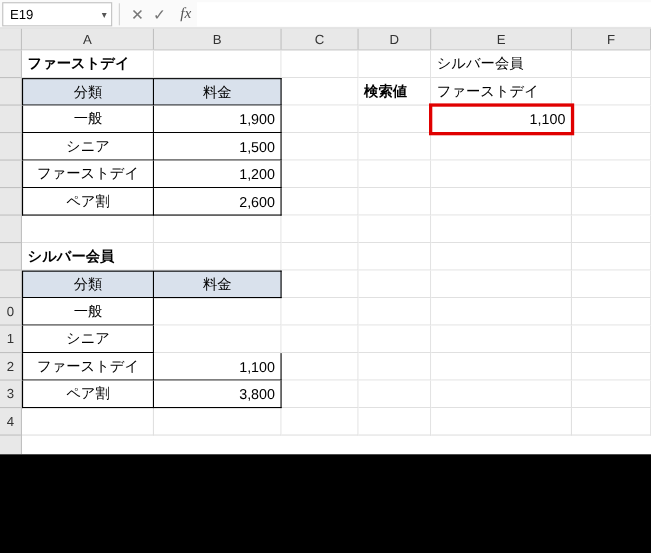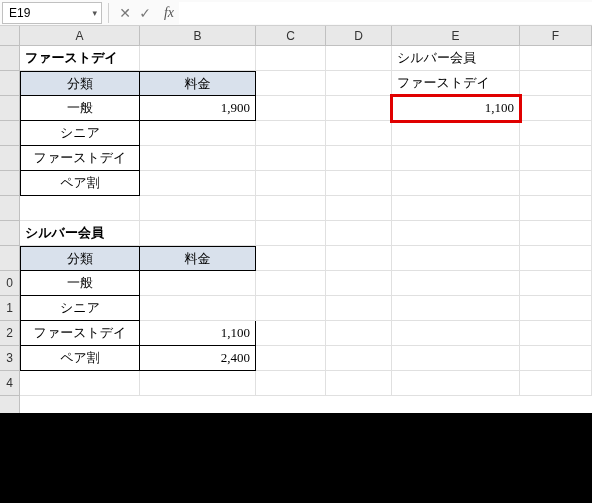--- a/index.html
+++ b/index.html
@@ -108,21 +108,21 @@
     border-right:1px solid #e0e0e0;
     border-bottom:1px solid #e0e0e0;
     display:flex; align-items:center;
     padding:0 5px;
     font-size:13px;
     background:#fff;
     overflow:hidden;
     white-space:nowrap;
   }
   .center { justify-content:center; }
-  .right { justify-content:flex-end;font-family:Liberation Serif, serif; }
+  .right { justify-content:flex-end; }
   .bold { font-weight:bold; }
 
   .tbl-hdr {
     background:#d9e1ec;
   }
   .tbl-border-t { border-top:1px solid #000 !important; }
   .tbl-border-b { border-bottom:1px solid #000 !important; }
   .tbl-border-l { border-left:1px solid #000 !important; }
   .tbl-border-r { border-right:1px solid #000 !important; }
 
@@ -259,32 +259,36 @@
         <div class="cell " style="left: 236px; top: 325px; width: 70px; height: 25px;"></div>
         <div class="cell " style="left: 306px; top: 325px; width: 66px; height: 25px;"></div>
         <div class="cell " style="left: 372px; top: 325px; width: 128px; height: 25px;"></div>
         <div class="cell " style="left: 500px; top: 325px; width: 72px; height: 25px;"></div>
         <div class="cell bold" style="left: 0px; top: 0px; width: 120px; height: 25px;">ファーストデイ</div>
         <div class="cell center tbl-hdr tbl-border-t tbl-border-l tbl-border-r tbl-border-b" style="left: 0px; top: 25px; width: 120px; height: 25px;">分類</div>
         <div class="cell center tbl-hdr tbl-border-t tbl-border-r tbl-border-b" style="left: 120px; top: 25px; width: 116px; height: 25px;">料金</div>
         <div class="cell center tbl-border-l tbl-border-r tbl-border-b" style="left: 0px; top: 50px; width: 120px; height: 25px;">一般</div>
         <div class="cell right tbl-border-r tbl-border-b" style="left: 120px; top: 50px; width: 116px; height: 25px;">1,900</div>
         <div class="cell center tbl-border-l tbl-border-r tbl-border-b" style="left: 0px; top: 75px; width: 120px; height: 25px;">シニア</div>
+        <div class="cell right tbl-border-r tbl-border-b" style="left: 120px; top: 75px; width: 116px; height: 25px;">1,500</div>
         <div class="cell center tbl-border-l tbl-border-r tbl-border-b" style="left: 0px; top: 100px; width: 120px; height: 25px;">ファーストデイ</div>
+        <div class="cell right tbl-border-r tbl-border-b" style="left: 120px; top: 100px; width: 116px; height: 25px;">1,200</div>
         <div class="cell center tbl-border-l tbl-border-r tbl-border-b" style="left: 0px; top: 125px; width: 120px; height: 25px;">ペア割</div>
+        <div class="cell right tbl-border-r tbl-border-b" style="left: 120px; top: 125px; width: 116px; height: 25px;">2,600</div>
         <div class="cell bold" style="left: 0px; top: 175px; width: 120px; height: 25px;">シルバー会員</div>
         <div class="cell center tbl-hdr tbl-border-t tbl-border-l tbl-border-r tbl-border-b" style="left: 0px; top: 200px; width: 120px; height: 25px;">分類</div>
         <div class="cell center tbl-hdr tbl-border-t tbl-border-r tbl-border-b" style="left: 120px; top: 200px; width: 116px; height: 25px;">料金</div>
         <div class="cell center tbl-border-l tbl-border-r tbl-border-b" style="left: 0px; top: 225px; width: 120px; height: 25px;">一般</div>
         <div class="cell center tbl-border-l tbl-border-r tbl-border-b" style="left: 0px; top: 250px; width: 120px; height: 25px;">シニア</div>
         <div class="cell center tbl-border-l tbl-border-r tbl-border-b" style="left: 0px; top: 275px; width: 120px; height: 25px;">ファーストデイ</div>
         <div class="cell right tbl-border-r tbl-border-b" style="left: 120px; top: 275px; width: 116px; height: 25px;">1,100</div>
         <div class="cell center tbl-border-l tbl-border-r tbl-border-b" style="left: 0px; top: 300px; width: 120px; height: 25px;">ペア割</div>
-        <div class="cell right tbl-border-r tbl-border-b" style="left: 120px; top: 300px; width: 116px; height: 25px;">2,400</div>
+        <div class="cell right tbl-border-r tbl-border-b" style="left: 120px; top: 300px; width: 116px; height: 25px;">3,800</div>
         <div class="cell " style="left: 372px; top: 0px; width: 128px; height: 25px;">シルバー会員</div>
+        <div class="cell bold" style="left: 306px; top: 25px; width: 66px; height: 25px;">検索値</div>
         <div class="cell " style="left: 372px; top: 25px; width: 128px; height: 25px;">ファーストデイ</div>
         <div class="cell right" style="left: 372px; top: 50px; width: 128px; height: 25px;">1,100</div>
       </div>
     <div class="redbox" id="redbox" style="left: 390px; top: 68px; width: 132px; height: 29px;"></div>
   </div>
 
   <div class="black-bottom"></div>
 </div>
 
 </body></html>

